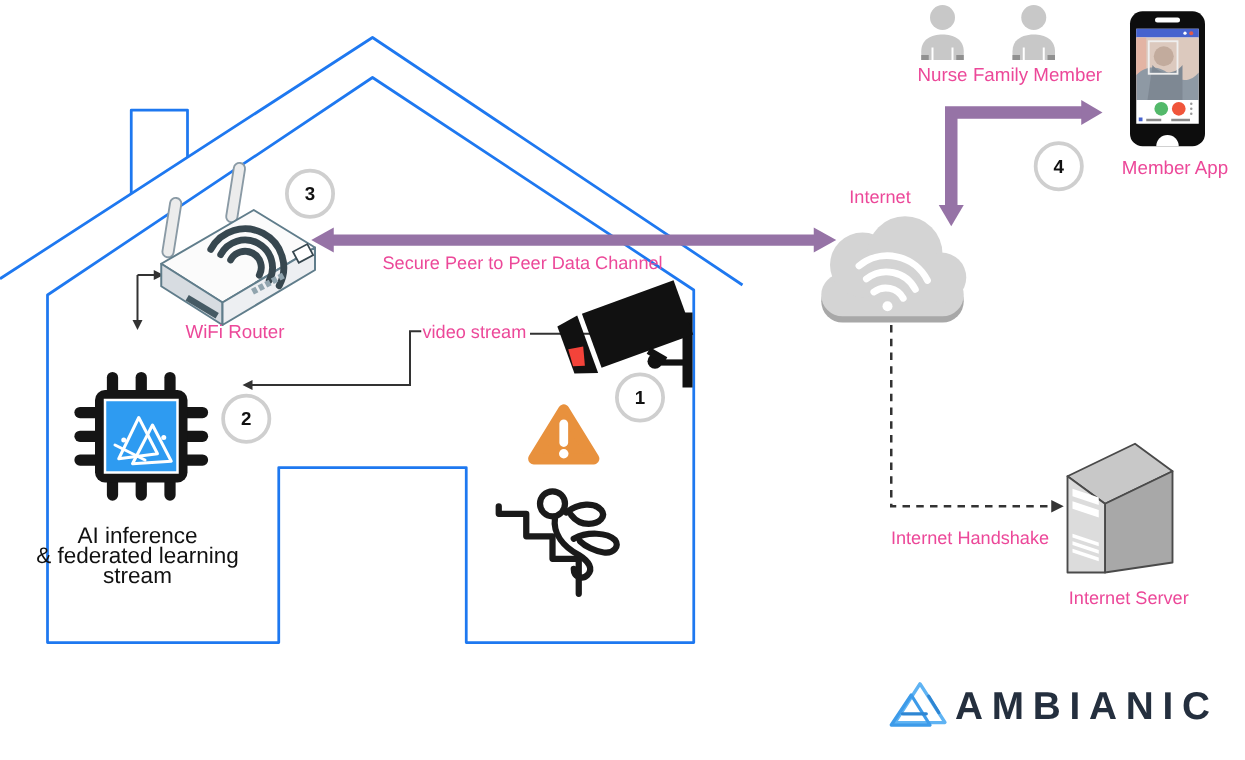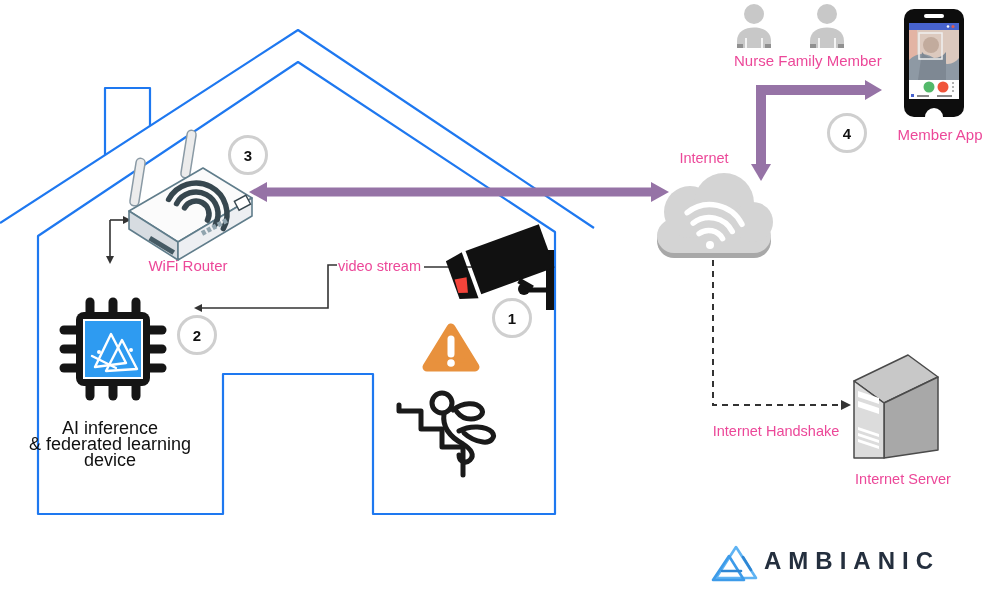--- a/index.html
+++ b/index.html
@@ -10,21 +10,21 @@
   .canvas svg.diagram{position:absolute;left:0;top:0;}
   .label{position:absolute;white-space:nowrap;font-size:14.5px;color:#ec4899;}
   .label.centered{transform:translateX(-50%);}
   .badge{
     position:absolute;width:34px;height:34px;border:3px solid #CFCFCF;border-radius:50%;
     background:#fff;display:flex;align-items:center;justify-content:center;
     font-weight:bold;font-size:15px;color:#111;
   }
   .device-label{position:absolute;text-align:center;transform:translateX(-50%);font-size:18px;line-height:16px;}
   .wordmark{
-    position:absolute;font-size:24px;font-weight:700;letter-spacing:7px;color:#242F3E;
+    position:absolute;font-size:31px;font-weight:700;letter-spacing:7px;color:#242F3E;
   }
 </style>
 </head>
 <body>
 
 <div class="canvas">
 
 <svg class="diagram" width="996" height="608" viewBox="0 0 996 608">
 
   <g fill="none" stroke="#1E78F0" stroke-width="2.2" stroke-linejoin="round">
@@ -213,25 +213,26 @@
     <path d="M743,557 L751,570" stroke="#2E86D3"></path>
     <path d="M722,571 L741,571" stroke="#2E86D3"></path>
   </g>
 </svg>
 
   <div class="label centered" style="left:188px;top:257px;font-size:15px;">WiFi Router</div>
 
   <div class="device-label" style="left:110px;top:420px;">
     <div>AI inference</div>
     <div>&amp; federated learning</div>
-    <div>device</div>
+    <div>stream</div>
   </div>
 
   <div class="label" style="left:338px;top:258px;">video stream</div>
 
+  <div class="label" style="left:306px;top:203px;">Secure Peer to Peer Data Channel</div>
 
   <div class="label centered" style="left:704px;top:150px;">Internet</div>
 
   <div class="label centered" style="left:754px;top:52px;font-size:15px;">Nurse</div>
 
   <div class="label centered" style="left:830px;top:52px;font-size:15px;">Family Member</div>
 
   <div class="label centered" style="left:940px;top:126px;font-size:15px;">Member App</div>
 
   <div class="label centered" style="left:776px;top:423px;">Internet Handshake</div>

